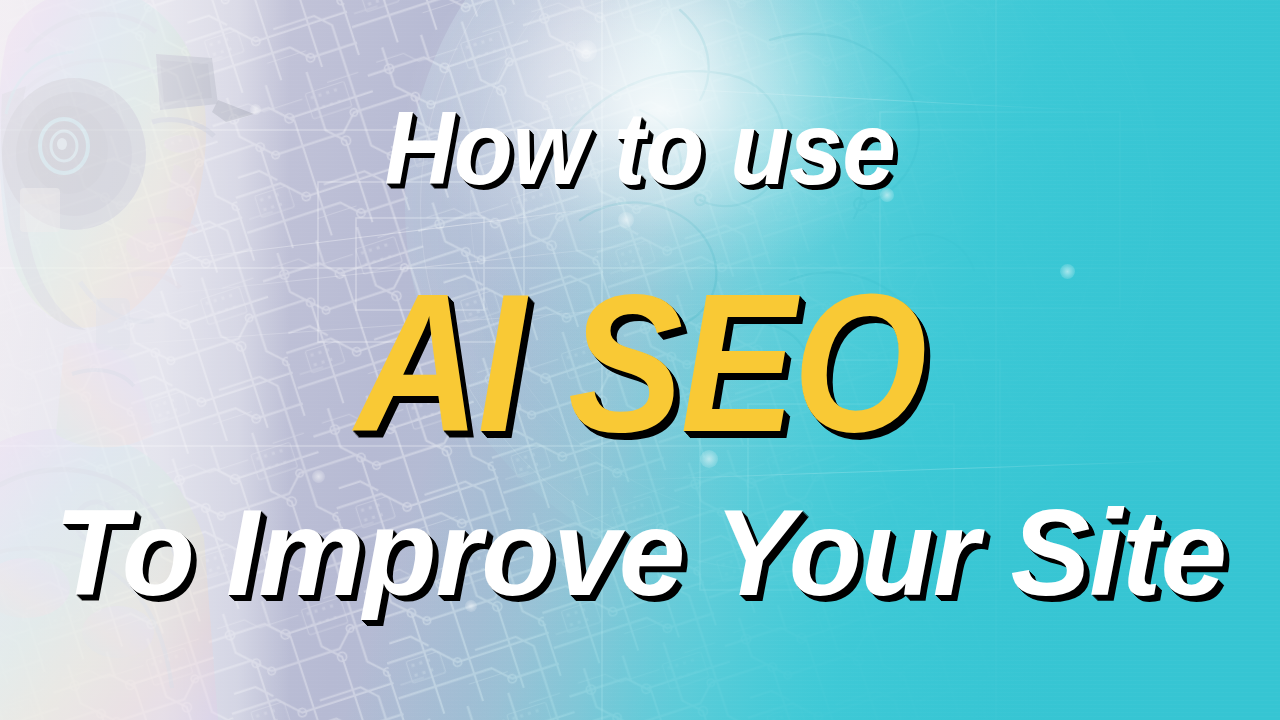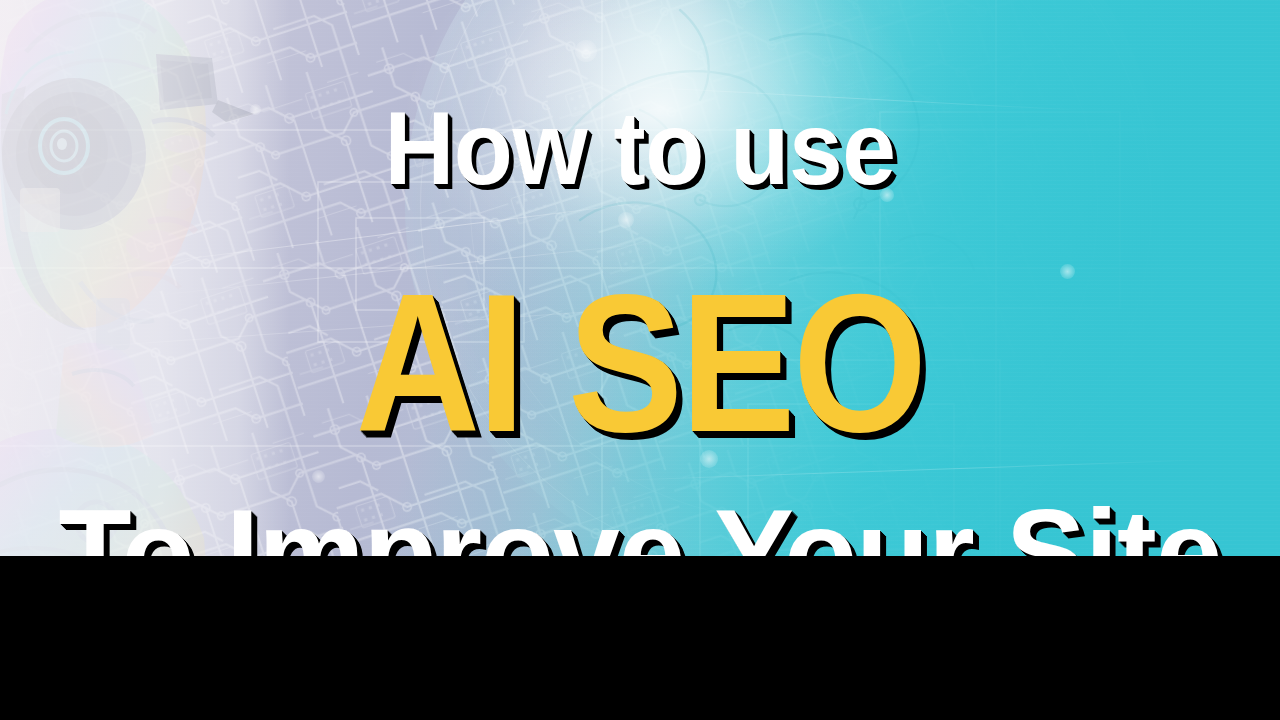--- a/index.html
+++ b/index.html
@@ -3,24 +3,25 @@
 <meta charset="utf-8">
 <style>
   html, body {
     margin: 0;
     padding: 0;
     background: #000;
   }
   #thumbnail {
     position: relative;
     width: 1280px;
-    height: 556px;
+    height: 720px;
     overflow: hidden;
     font-family: "Liberation Sans", sans-serif;
     background: #4d7c0f;
+    font-style: italic;
   }
 
   
   .layer { position: absolute; inset: 0; }
 
   
   #bg-base {
     background:
       linear-gradient(100deg,
         #e7dfe8 0%,

